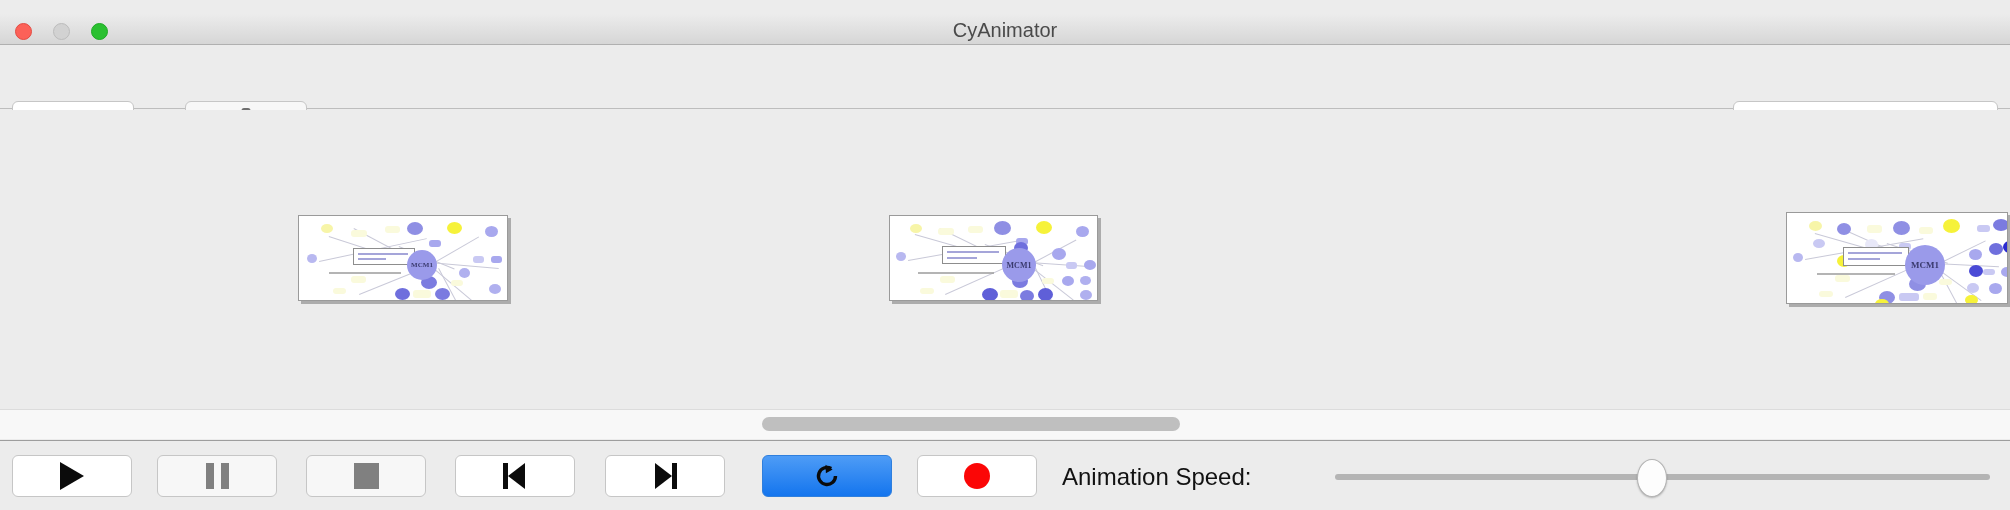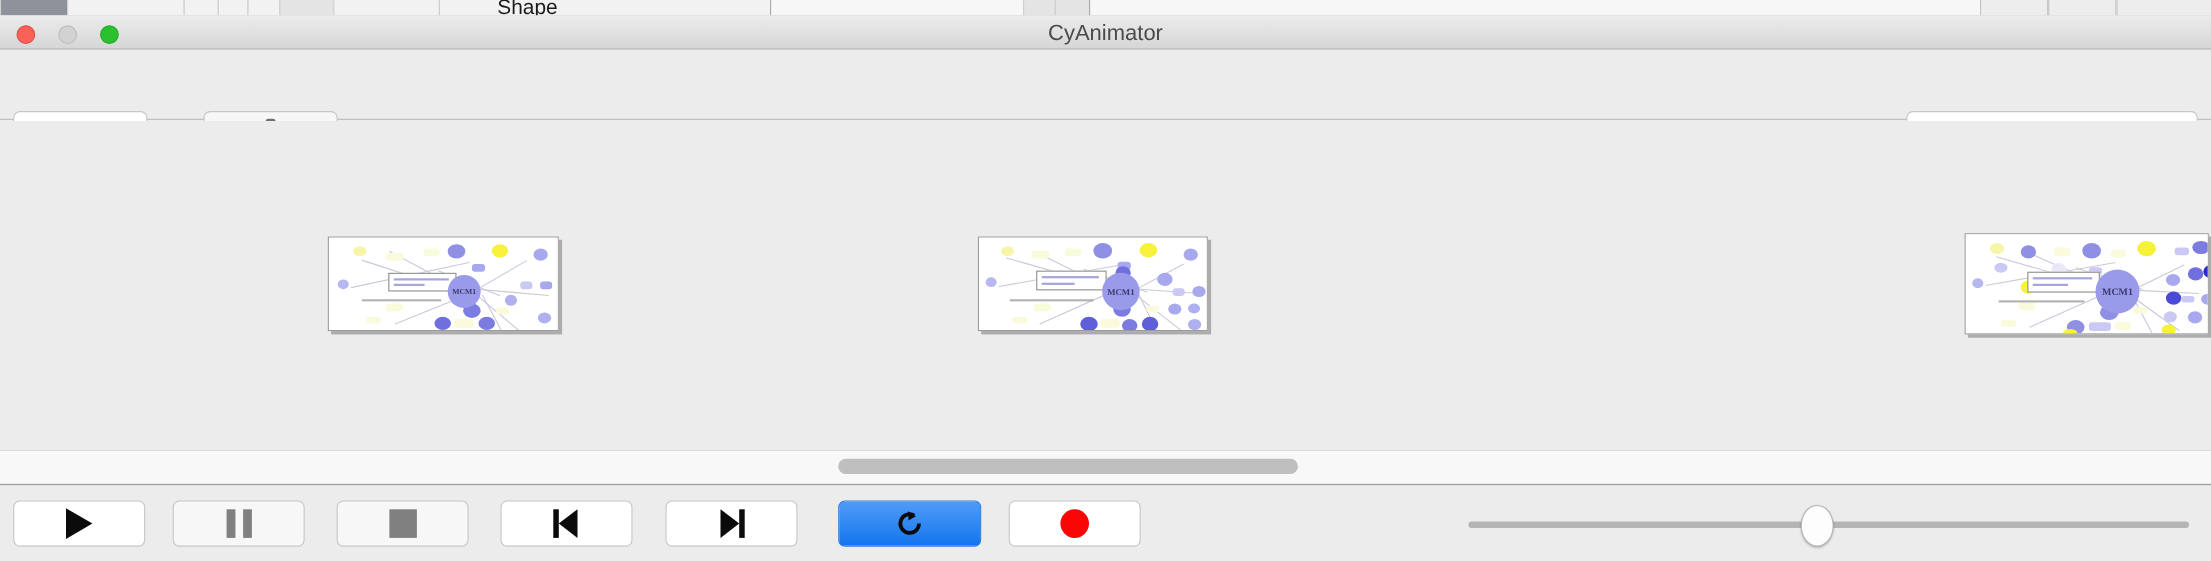--- a/index.html
+++ b/index.html
@@ -314,38 +314,20 @@
     background: #fdfdfd;
     border: 1px solid #b3b3b3;
     box-shadow: 0 1px 2px rgba(0,0,0,0.25);
   }
 </style>
 </head>
 <body>
 
 <div id="app">
 
-  <div class="bg-window">
-    <div class="bg-tabstrip">
-      <div class="bg-seg dark" style="left:0px;  width:60px;"></div>
-      <div class="bg-seg light" style="left:61px; width:105px;"></div>
-      <div class="bg-seg light" style="left:167px;width:30px;"></div>
-      <div class="bg-seg light" style="left:198px;width:26px;"></div>
-      <div class="bg-seg light" style="left:225px;width:28px;"></div>
-      <div class="bg-seg" style="left:254px;width:48px;"></div>
-      <div class="bg-seg light" style="left:303px;width:95px;"></div>
-      <div class="bg-seg light" style="left:399px;width:300px;"></div>
-      <div class="bg-shape-label">Shape</div>
-      <div class="bg-seg" style="left:930px;width:28px;"></div>
-      <div class="bg-seg" style="left:959px;width:30px;"></div>
-    </div>
-    <div class="bg-right-seg" style="left:1800px;width:60px;"></div>
-    <div class="bg-right-seg" style="left:1862px;width:60px;"></div>
-    <div class="bg-right-seg" style="left:1924px;width:86px;"></div>
-  </div>
 
   <div class="titlebar">
     <div class="traffic close"></div>
     <div class="traffic min"></div>
     <div class="traffic zoom"></div>
     <div class="window-title">CyAnimator</div>
   </div>
 
   <div class="toolbar">
     <div class="btn btn-add">
@@ -537,20 +519,21 @@
     <div class="tbtn active" style="left:762px; width:130px;">
       <svg width="30" height="30" viewBox="0 0 30 30">
         <path d="M23.5 15 A8.5 8.5 0 1 1 19.2 7.6" stroke="#0b0b0b" stroke-width="3.4" fill="none" stroke-linecap="butt"></path>
         <path d="M13.5 3.8 L20.6 8.4 L13.9 12.2 Z" fill="#0b0b0b"></path>
       </svg>
     </div>
     <div class="tbtn" style="left:917px; width:120px;">
       <div class="ico-record"></div>
     </div>
 
+    <div class="speed-label">Animation Speed:</div>
 
     <div class="slider">
       <div class="slider-track"></div>
       <div class="slider-thumb"></div>
     </div>
   </div>
 
 </div>
 
 </body></html>

